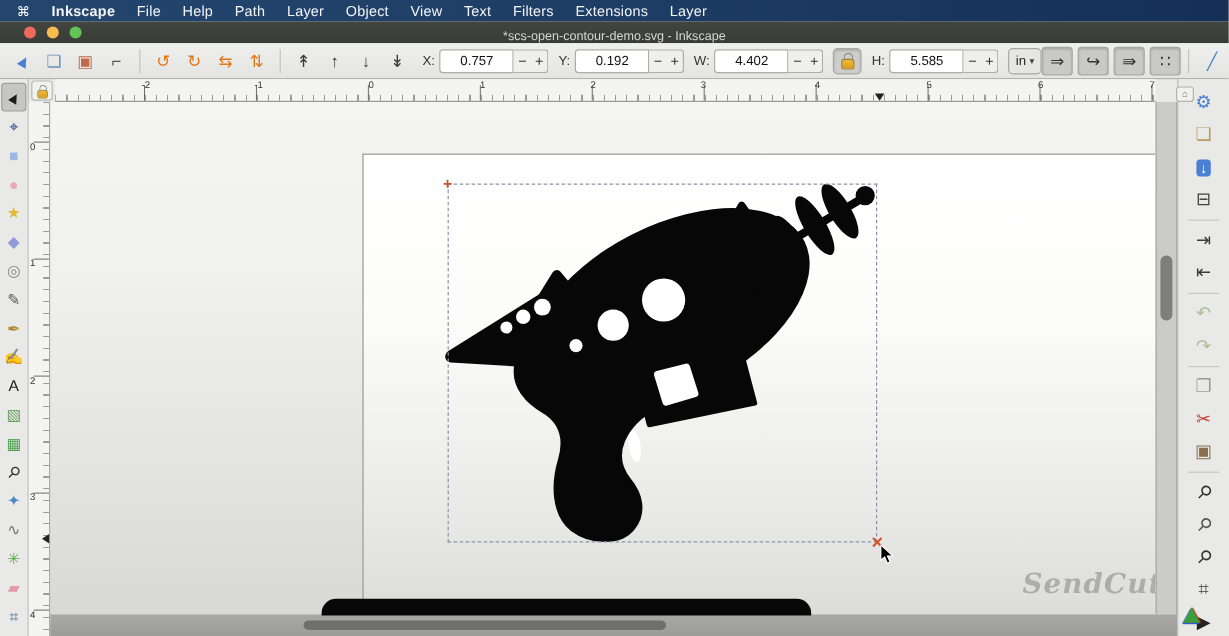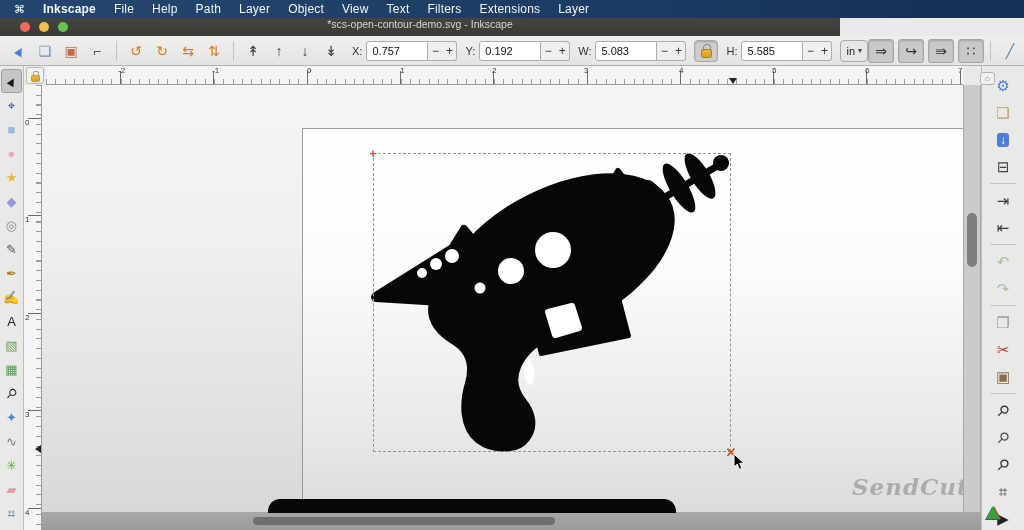--- a/index.html
+++ b/index.html
@@ -8,39 +8,39 @@
 
   
   .menubar { position:absolute; left:0; top:0; width:1024px; height:18px;
     background:linear-gradient(90deg,#24466e 0%,#1d3c64 55%,#152f56 100%);
     display:flex; align-items:center; gap:18px; padding-left:14px; color:#f2f4f8; }
   .menubar .apple { font-size:11px; color:#fff; }
   .menu-item { font-size:12px; letter-spacing:.2px; }
   .menu-item.bold { font-weight:bold; }
 
   
-  .titlebar { position:absolute; left:0; top:18px; width:840px; height:18px;
-    background:linear-gradient(180deg,#43463f,#383b36); display:flex; align-items:flex-start; }
+  .titlebar { position:absolute; left:0; top:18px; width:1024px; height:18px;
+    background:linear-gradient(180deg,#43463f,#383b36); display:flex; align-items:flex-end; }
   .lights { position:absolute; left:20px; top:4px; display:flex; gap:9px; }
   .light { width:10px; height:10px; border-radius:50%; }
   .light.red{background:#ee6a5f;} .light.yellow{background:#f5bd4f;} .light.green{background:#61c454;}
   .title-text { width:100%; text-align:center; color:#d6d6d4; font-size:10.5px; }
 
   
   .toolbar { position:absolute; left:0; top:36px; width:1024px; height:30px;
     background:linear-gradient(180deg,#efefed,#e4e4e2); border-bottom:1px solid #b2b2b0;
     display:flex; align-items:center; padding-left:6px; }
   .tbsep { width:1px; height:20px; background:#c2c2c0; margin:0 6px; flex:none; }
   .icon-btn { width:26px; height:24px; display:flex; align-items:center; justify-content:center; flex:none; border-radius:3px; }
   .icon-btn .glyph { font-size:14px; line-height:1; display:inline-block; }
   .icon-btn.pressed { background:#c9c9c7; border:1px solid #a6a6a4; box-shadow:inset 0 1px 2px rgba(0,0,0,.18); }
   .field { display:flex; align-items:center; margin-left:8px; flex:none; }
   .field .flabel { color:#333; margin-right:4px; }
   .valbox { width:62px; height:20px; background:#fff; border:1px solid #adadab; border-radius:3px 0 0 3px;
-    padding:3px 5px; font-size:11px; color:#111; }
+    padding:3px 5px; font-size:11px; color:#111;text-align:center; }
   .stepper { height:20px; border:1px solid #adadab; border-left:none; background:#efefed;
     display:flex; align-items:center; border-radius:0 3px 3px 0; }
   .stepper span { width:14px; text-align:center; color:#333; font-size:12px; }
   .chip { height:22px; min-width:24px; padding:0 5px; margin-left:8px; background:#e6e6e4; border:1px solid #a8a8a6;
     border-radius:4px; display:flex; align-items:center; justify-content:center; gap:3px; flex:none; }
   .chip.pressed { background:#cdcdcb; box-shadow:inset 0 1px 2px rgba(0,0,0,.2); }
   .chip .dd { font-size:8px; color:#444; }
   .lockicon { width:11px; height:9px; background:linear-gradient(180deg,#f0bc34,#d99c1e); border:1px solid #a8841e;
     border-radius:2px; position:relative; margin-top:5px; }
   .lockicon::before { content:""; position:absolute; left:1px; top:-6px; width:6px; height:6px;
@@ -202,21 +202,21 @@
   <div class="field">
     <span class="flabel">Y:</span>
     <div class="valbox">0.192</div>
     <div class="stepper">
         <span>−</span>
         <span>+</span>
       </div>
   </div>
   <div class="field">
     <span class="flabel">W:</span>
-    <div class="valbox">5.083</div>
+    <div class="valbox">4.402</div>
     <div class="stepper">
         <span>−</span>
         <span>+</span>
       </div>
   </div>
   <div class="chip pressed">
       <div class="lockicon"></div>
     </div>
   <div class="field">
     <span class="flabel">H:</span>

